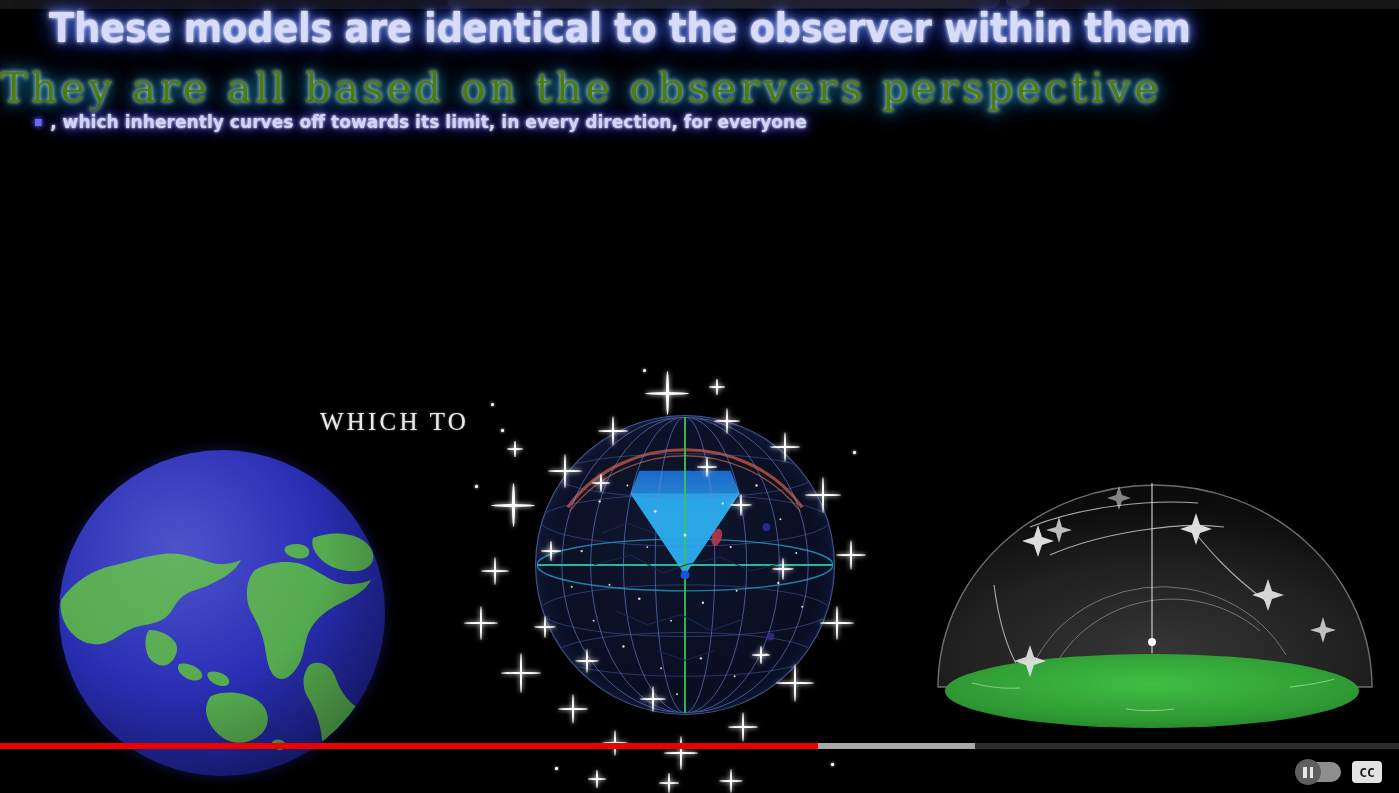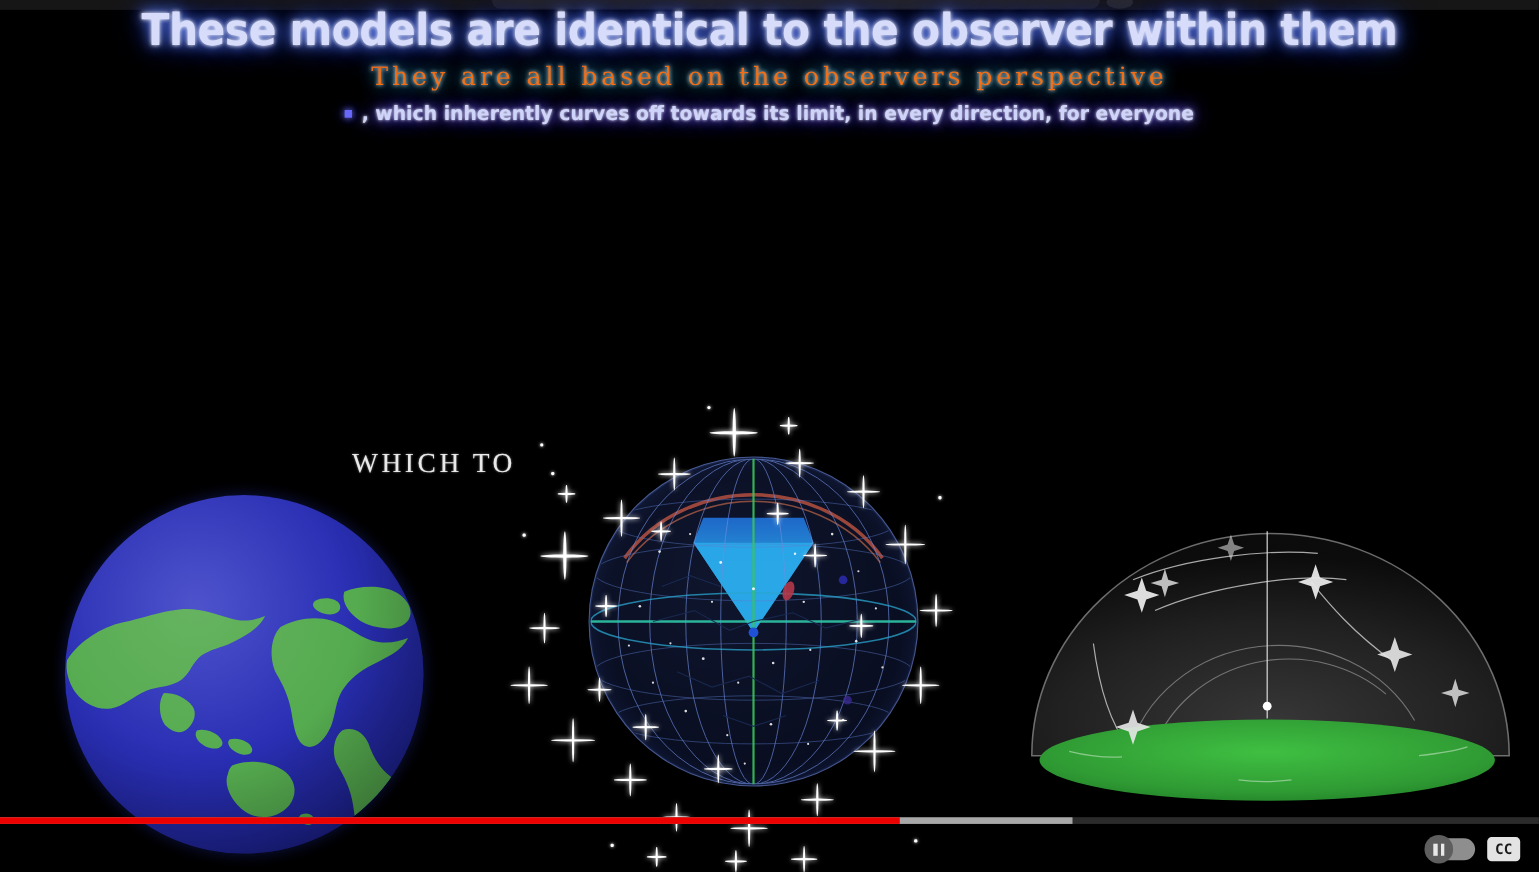--- a/index.html
+++ b/index.html
@@ -21,43 +21,43 @@
     background:#242427; border-radius:0 0 12px 12px;
   }
   .chrome-dot {
     position:absolute; left:1006px; top:-4px; width:24px; height:12px;
     background:#2a2a2d; border-radius:50%;
   }
 
   
   .caption-block {
     position:absolute; left:0; top:6px; width:1399px;
-    text-align:center; pointer-events:none;
+    text-align:left; pointer-events:none;
   }
   .cap-line1 {
     font-family:"DejaVu Sans", sans-serif;
     font-weight:bold;
     font-size:40px;
     line-height:44px;
     letter-spacing:-0.5px;
     color:#d8dcfb;
     transform:scaleX(0.93);
     text-shadow:
       0 0 4px #ffffff,
       0 0 12px #6f8cff,
       0 0 22px #2a4bd8,
       0 0 40px #12246e;
   }
   .cap-line2 {
     font-family:"DejaVu Serif", serif;
-    font-size:23px;
+    font-size:41px;
     line-height:40px;
     letter-spacing:3.5px;
-    color:#f97316;
-    margin-top:0;
+    color:#4d7c0f;
+    margin-top:18px;
     text-shadow:
       0 0 4px #d6f6ff,
       0 0 14px #35b6e8,
       0 0 26px #0e6fa8,
       0 0 44px #063a63;
   }
   .cap-line3 {
     font-family:"DejaVu Sans", sans-serif;
     font-weight:bold;
     font-size:18px;

